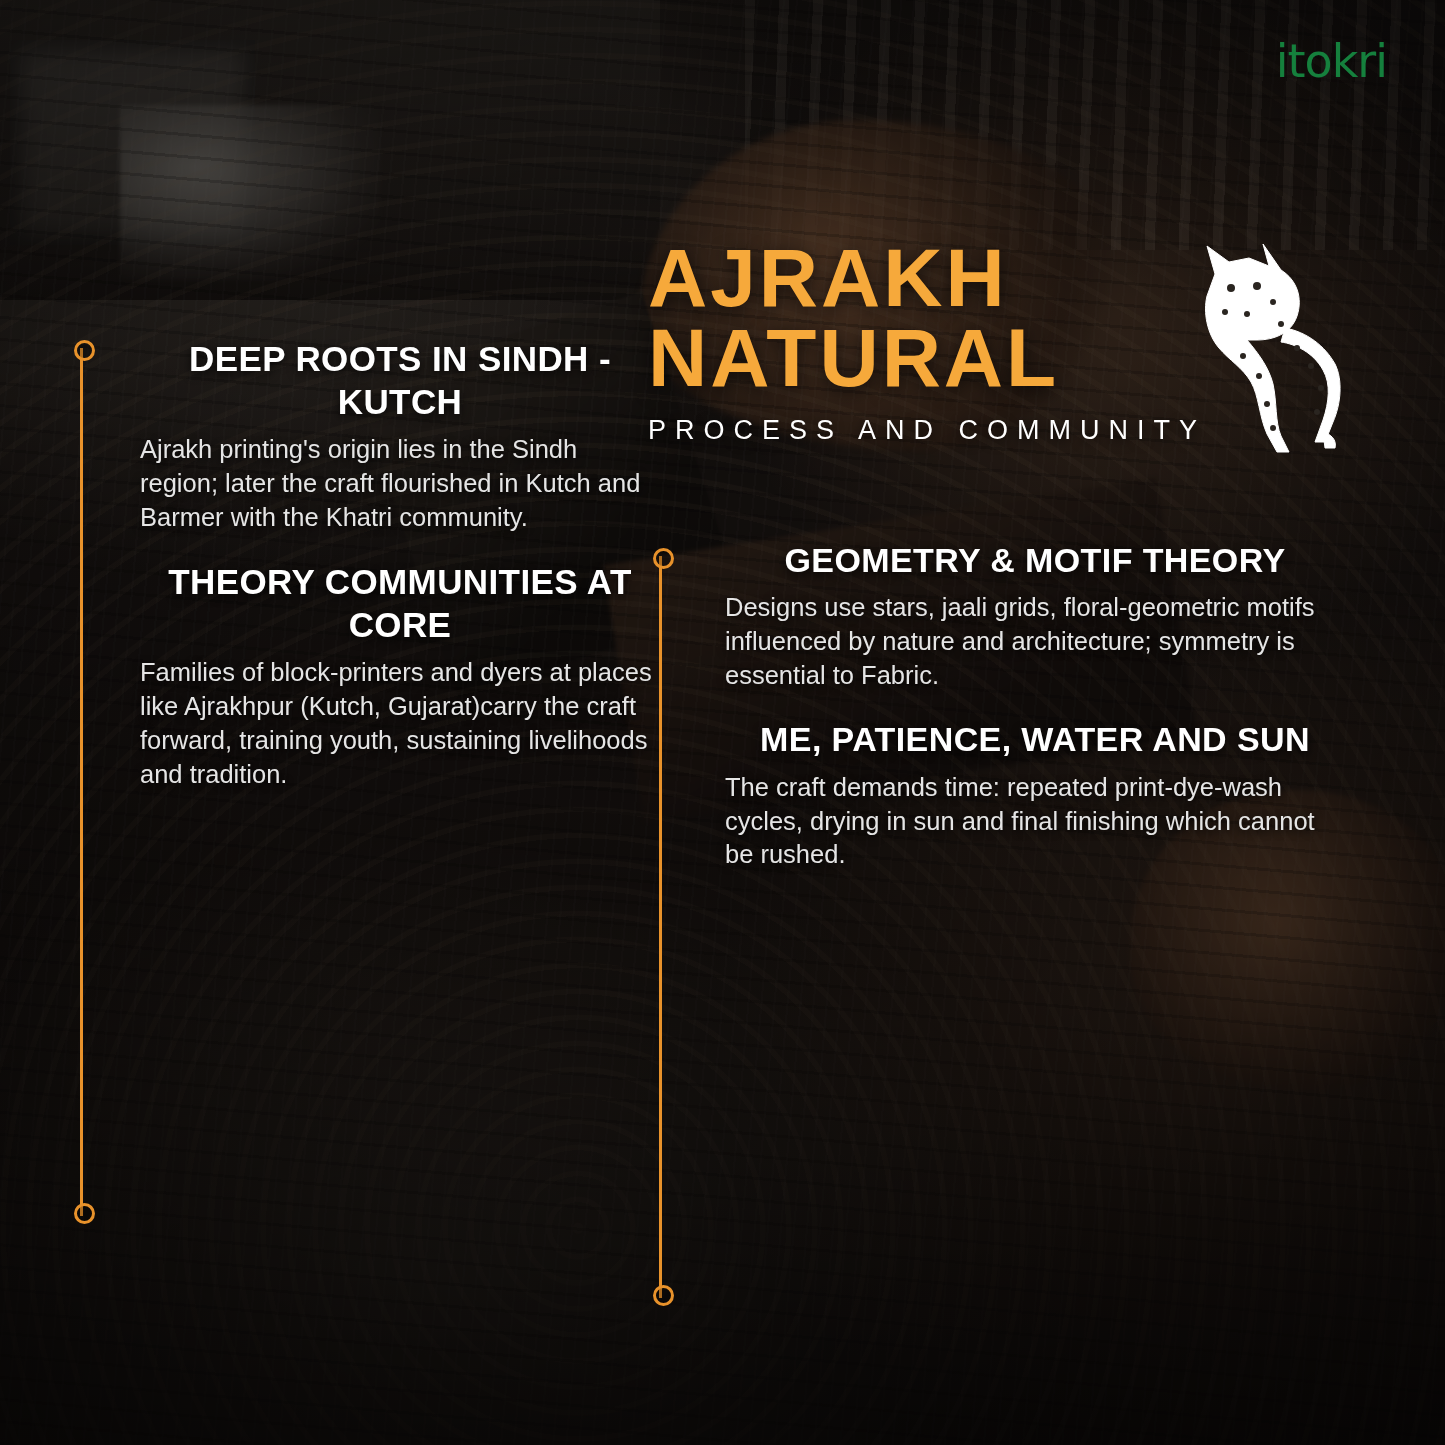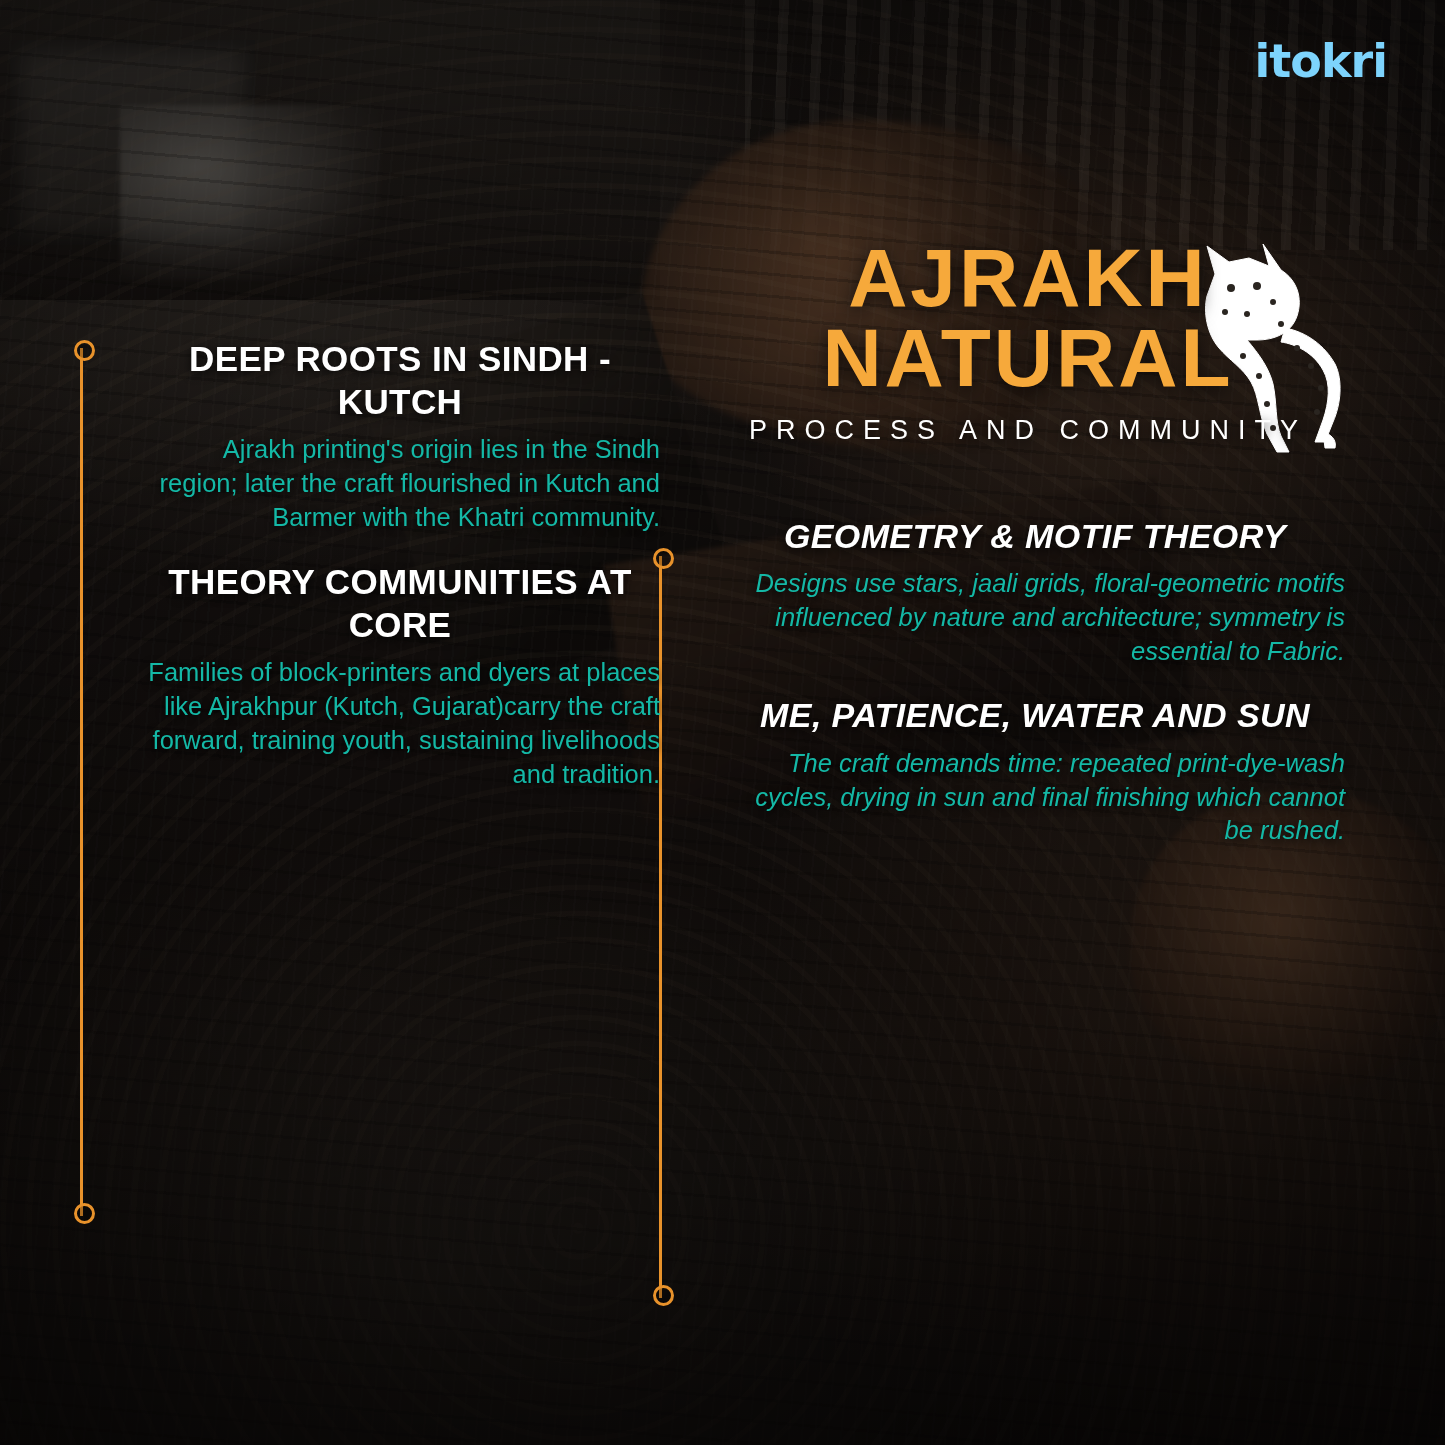--- a/index.html
+++ b/index.html
@@ -113,34 +113,33 @@
     background: rgba(10,8,6,0.42);
   }
 
   
   .content { position: absolute; inset: 0; }
 
   .brand-logo {
     position: absolute;
     right: 58px;
     top: 38px;
-    color: #7dd3fc;
+    color: #15803d;
     font-size: 46px;
-    font-weight: bold;
+    font-weight: normal;
     letter-spacing: -1px;
     font-family: "DejaVu Sans", sans-serif;
     line-height: 1;
   }
 
   .title-wrap {
     position: absolute;
     left: 648px;
     top: 238px;
     width: 760px;
-    text-align: center;
   }
   .title-line {
     color: #F6A93B;
     font-size: 82px;
     font-weight: bold;
     letter-spacing: 3px;
     line-height: 0.98;
     text-shadow: 0 4px 18px rgba(0,0,0,0.7);
     font-family: "Liberation Sans", sans-serif;
   }
@@ -178,40 +177,39 @@
     left: -6px;
   }
   .rail-left { left: 80px; top: 348px; height: 868px; }
   .rail-right { left: 659px; top: 556px; height: 742px; }
 
   .col {
     position: absolute;
     width: 520px;
   }
   .col-left { left: 140px; top: 338px; }
-  .col-right { left: 725px; top: 516px; width: 620px; font-style: italic; }
+  .col-right { left: 725px; top: 540px; width: 620px; }
 
   .sec { margin-bottom: 20px; }
   .sec-title {
     color: #ffffff;
     font-size: 35px;
     font-weight: bold;
     line-height: 1.22;
     letter-spacing: 0.4px;
     text-shadow: 0 3px 10px rgba(0,0,0,0.85);
     margin: 0 0 10px 0;
     text-align: center;
   }
   .sec-body {
-    color: #14b8a6;
+    color: #e5e5e5;
     font-size: 25.5px;
     line-height: 1.33;
     text-shadow: 0 2px 9px rgba(0,0,0,0.9);
     margin: 0 0 26px 0;
-    text-align: right;
   }
   .col-right .sec-title { font-size: 34px; }
   .col-right .sec-body { font-size: 25.5px; }
 </style>
 </head>
 <body>
 
 <div class="poster">
 
   <div class="bg"></div>

